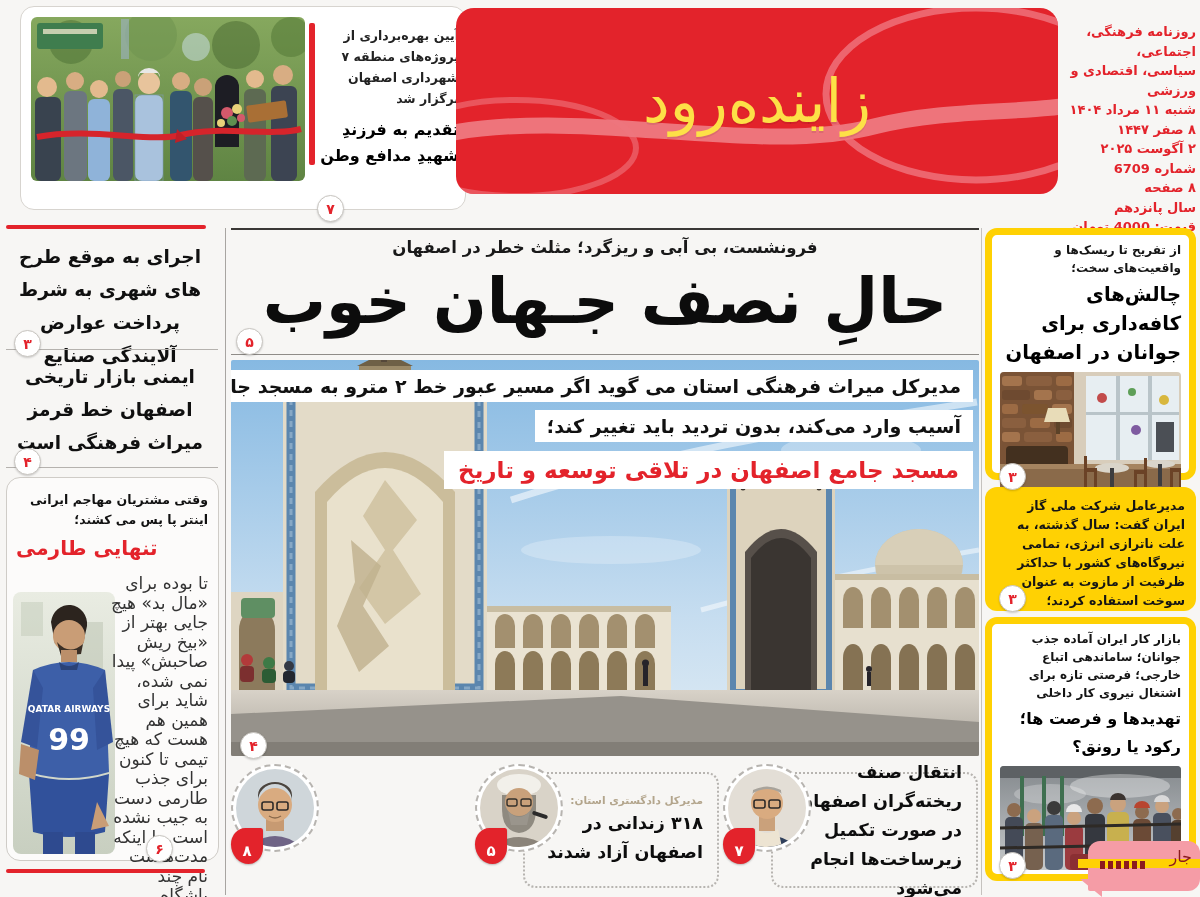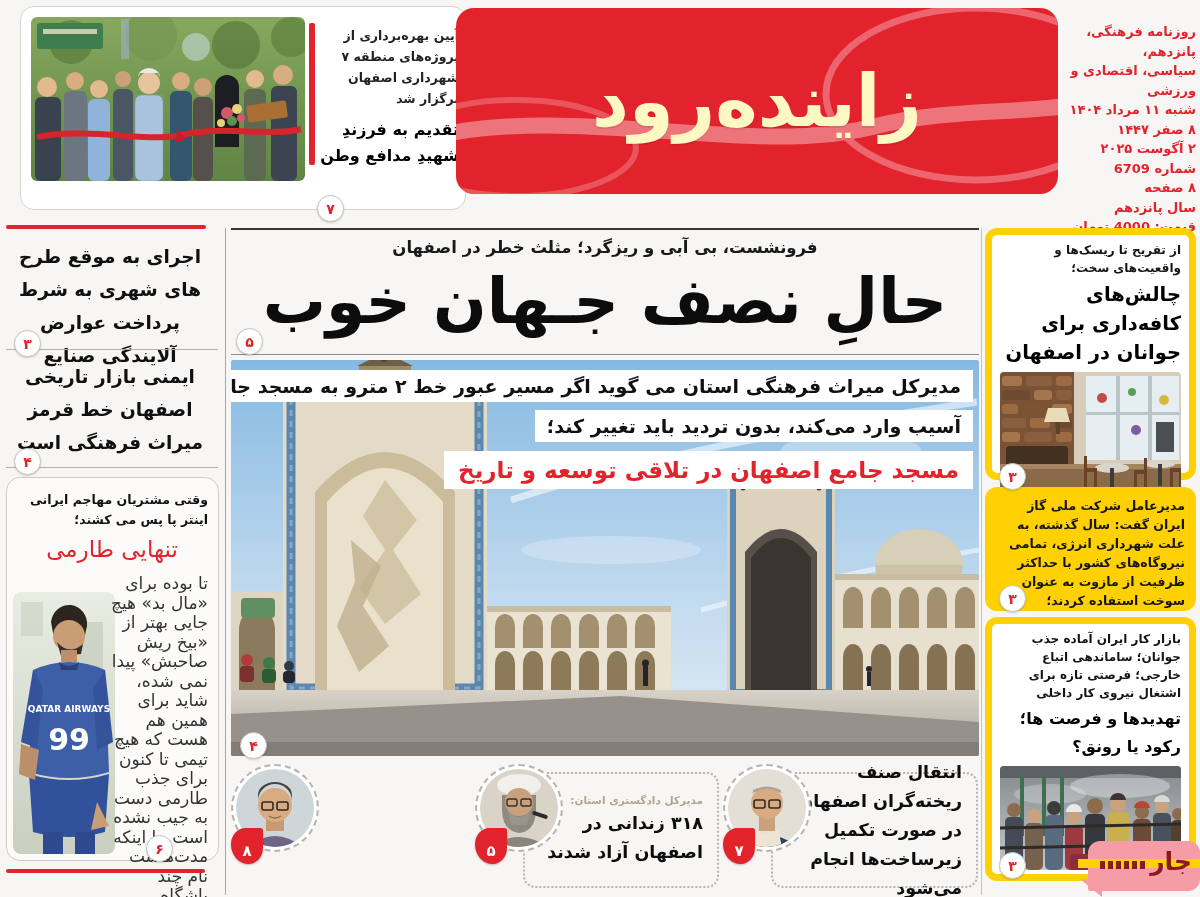--- a/index.html
+++ b/index.html
@@ -15,38 +15,38 @@
   .header-card{left:20px;top:6px;width:446px;height:204px;background:#fff;border:1px solid #d7d4cf;border-radius:14px;}
   .ceremony-photo{left:10px;top:10px;width:274px;height:164px;border-radius:6px;overflow:hidden;}
   .red-vbar{left:288px;top:16px;width:6px;height:142px;background:var(--red);border-radius:2px;}
   .lead-caption{right:6px;top:18px;width:148px;text-align:right;}
   .lead-caption .k{font-size:12.5px;font-weight:bold;color:#222;line-height:21px;}
   .lead-caption .t{font-size:16px;font-weight:bold;color:#000;line-height:26px;margin-top:8px;}
 
   .logo-box{left:456px;top:8px;width:602px;height:186px;background:var(--red);border-radius:18px;overflow:hidden;}
   .logo-swoosh{position:absolute;inset:0;}
   .logo-text{position:absolute;inset:0;display:flex;align-items:center;justify-content:center;
-    color:#fef9c3;font-weight:bold;font-size:72px;letter-spacing:-2px;direction:rtl;text-shadow:0 2px 0 rgba(0,0,0,.08);}
+    color:#fde047;font-weight:normal;font-size:60px;letter-spacing:-2px;direction:rtl;text-shadow:0 2px 0 rgba(0,0,0,.08);}
 
   .masthead-info{left:1062px;top:22px;width:134px;text-align:right;direction:rtl;color:var(--red);
     font-weight:bold;font-size:13px;line-height:19.5px;}
   .masthead-info span{display:block;}
 
   
   .pgc{position:absolute;width:27px;height:27px;border-radius:50%;background:#fff;border:1px solid #c8c5c0;
     color:var(--red);font-weight:bold;font-size:14px;display:flex;align-items:center;justify-content:center;
     z-index:20;box-shadow:0 1px 2px rgba(0,0,0,.18);}
 
   
   .lbar{background:var(--red);height:4px;border-radius:2px;}
   .left-item{width:208px;left:6px;text-align:center;font-weight:bold;font-size:18.5px;line-height:33px;color:#101010;}
   .hline{background:var(--line);height:1px;}
   .taremi-card{left:6px;top:477px;width:213px;height:384px;background:#fcfbfa;border:1px solid #cfccc7;border-radius:14px;}
   .taremi-kicker{top:12px;right:10px;width:192px;text-align:right;font-weight:bold;font-size:12.5px;line-height:20px;color:#111;}
-  .taremi-title{top:58px;right:10px;width:192px;text-align:center;font-weight:normal;font-size:23px;color:var(--red);}
+  .taremi-title{top:58px;right:10px;width:192px;text-align:left;font-weight:bold;font-size:20px;color:var(--red);}
   .taremi-photo{left:6px;bottom:6px;width:102px;height:262px;border-radius:8px;overflow:hidden;}
   .taremi-body{top:96px;right:10px;width:97px;text-align:right;font-size:17px;line-height:19.5px;color:#333;}
 
   
   .vdiv{width:1px;background:#a8a5a1;}
 
   
   .c-topline{left:231px;top:228px;width:748px;height:2px;background:#3a3836;}
   .c-kicker{left:231px;top:238px;width:748px;text-align:center;font-weight:bold;font-size:16.5px;color:#191919;}
   .c-headline{left:231px;top:256px;width:748px;text-align:center;font-weight:bold;font-size:63px;color:#0c0c0c;line-height:92px;}
@@ -73,21 +73,21 @@
   .ybox{position:absolute;left:985px;width:211px;background:#fff;border:7px solid var(--yellow);border-radius:12px;padding:6px 8px;}
   .ybox-solid{position:absolute;left:985px;width:211px;background:var(--yellow);border-radius:12px;padding:9px 11px;}
   .yk{direction:rtl;text-align:right;font-weight:bold;font-size:12px;line-height:18px;color:#151515;}
   .yt{direction:rtl;text-align:right;font-weight:bold;font-size:19.5px;line-height:29px;color:#000;margin-top:3px;}
   .yphoto{width:100%;border-radius:4px;overflow:hidden;margin-top:5px;}
 
   .jar{left:1088px;top:841px;width:112px;height:50px;z-index:30;}
   .jar .bubble{position:absolute;inset:0;background:#f59ca6;border-radius:12px 12px 12px 2px;}
   .jar .tail{position:absolute;left:-8px;bottom:-6px;width:0;height:0;border-style:solid;border-width:0 22px 18px 0;border-color:transparent #f59ca6 transparent transparent;}
   .jar .stripe{position:absolute;left:-10px;top:18px;width:132px;height:9px;background:var(--yellow);}
-  .jar .word{position:absolute;right:8px;top:6px;color:#8b1a1e;font-weight:bold;font-size:25px;direction:rtl;}
+  .jar .word{position:absolute;right:8px;top:6px;color:#8b1a1e;font-weight:normal;font-size:16px;direction:rtl;}
   .jar .bars{position:absolute;left:12px;top:20px;display:flex;gap:3px;}
   .jar .bars i{display:block;width:5px;height:8px;background:#8b1a1e;}
 </style>
 </head>
 <body>
 
 <div class="page">
 
   <div class="abs header-card">
     <div class="abs ceremony-photo">
@@ -157,21 +157,21 @@
   <div class="abs logo-box">
     <svg class="logo-swoosh" width="602" height="186" viewBox="0 0 602 186">
       <path d="M-20,128 C120,96 300,150 420,118 C500,98 580,108 640,92" stroke="#f0828a" stroke-width="16" fill="none" opacity=".85"></path>
       <ellipse cx="520" cy="86" rx="150" ry="86" fill="none" stroke="#ef767f" stroke-width="7" opacity=".8"></ellipse>
       <ellipse cx="60" cy="140" rx="120" ry="48" fill="none" stroke="#ef767f" stroke-width="6" opacity=".6"></ellipse>
     </svg>
     <div class="logo-text">زاینده‌رود</div>
   </div>
 
   <div class="abs masthead-info rtl">
-    <span>روزنامه فرهنگی، پانزدهم،</span>
+    <span>روزنامه فرهنگی، اجتماعی،</span>
     <span>سیاسی، اقتصادی و ورزشی</span>
     <span>شنبه ۱۱ مرداد ۱۴۰۴</span>
     <span>۸ صفر ۱۴۴۷</span>
     <span>۲ آگوست ۲۰۲۵</span>
     <span>شماره 6709</span>
     <span>۸ صفحه</span>
     <span>سال پانزدهم</span>
     <span>قیمت: 4000 تومان</span>
   </div>
 
@@ -474,21 +474,21 @@
           <rect x="170" y="96" width="12" height="4"></rect>
             <rect x="170" y="100" width="3" height="22"></rect>
             <rect x="179" y="100" width="3" height="22"></rect>
         </g>
       </svg>
     </div>
   </div>
   <div class="pgc" style="left:999px;top:463px;">۳</div>
 
   <div class="ybox-solid" style="top:487px;height:124px;">
-    <div class="yk" style="font-size:12.5px;line-height:19px;">مدیرعامل شرکت ملی گاز ایران گفت: سال گذشته، به علت شهرداری انرژی، تمامی نیروگاه‌های کشور با حداکثر ظرفیت از مازوت به عنوان سوخت استفاده کردند؛</div>
+    <div class="yk" style="font-size:12.5px;line-height:19px;">مدیرعامل شرکت ملی گاز ایران گفت: سال گذشته، به علت ناترازی انرژی، تمامی نیروگاه‌های کشور با حداکثر ظرفیت از مازوت به عنوان سوخت استفاده کردند؛</div>
     <div class="yt" style="font-size:20px;">چاره ای نیست؛ همین!</div>
   </div>
   <div class="pgc" style="left:999px;top:585px;">۳</div>
 
   <div class="ybox" style="top:617px;height:264px;">
     <div class="yk">بازار کار ایران آماده جذب جوانان؛ ساماندهی اتباع خارجی؛ فرصتی تازه برای اشتغال نیروی کار داخلی</div>
     <div class="yt" style="font-size:16px;line-height:28px;">تهدیدها و فرصت ها؛ رکود یا رونق؟</div>
     <div class="yphoto" style="height:104px;">
       <svg width="183" height="104" viewBox="0 0 183 104">
         <defs>

